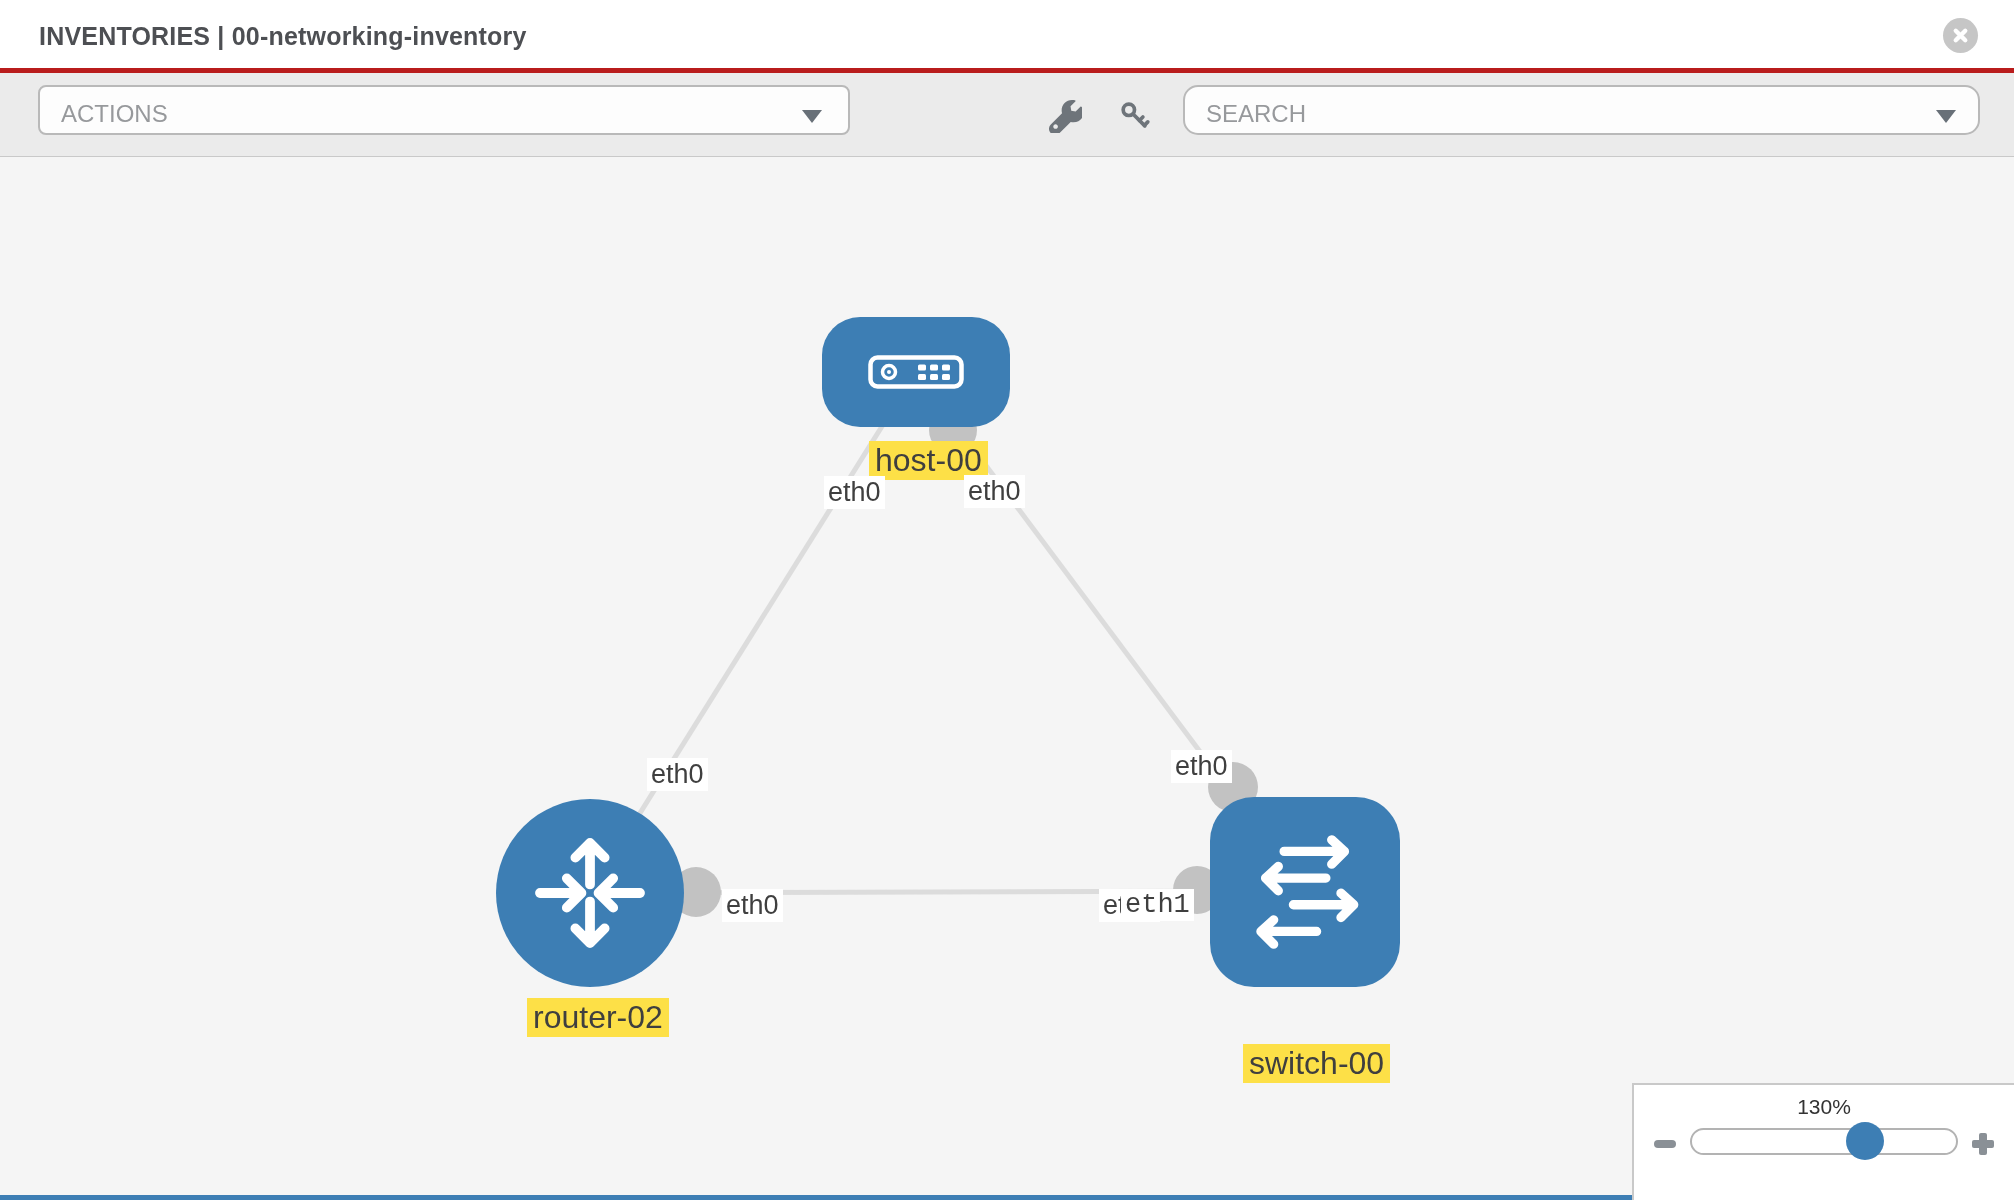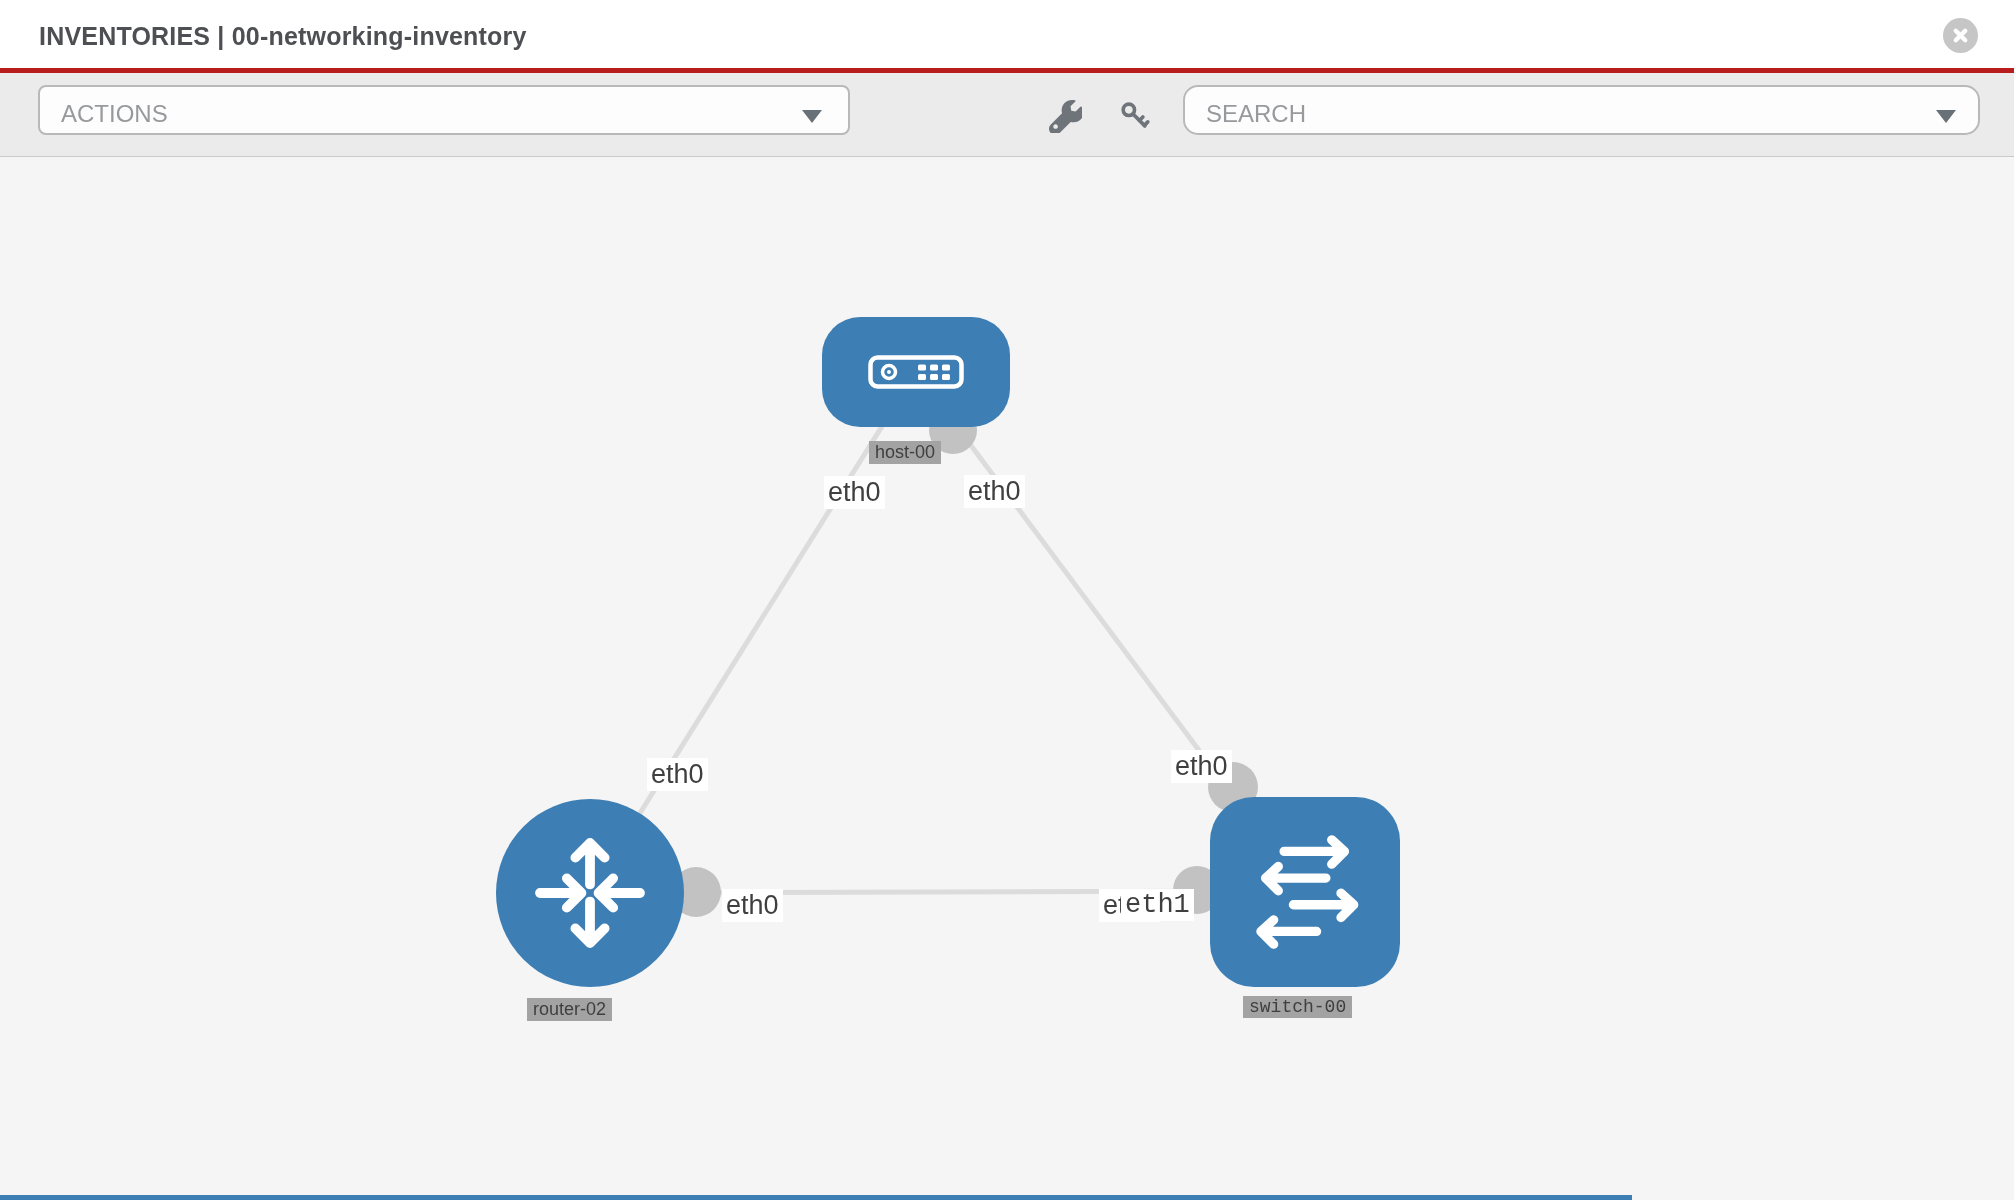--- a/index.html
+++ b/index.html
@@ -38,25 +38,25 @@
   .links-layer { position:absolute; left:0; top:0; z-index:1; }
   .link { stroke:var(--link-gray,#dcdcdc); stroke-width:5; }
   .connector { fill:var(--connector-gray,#c2c2c2); }
 
   .node { position:absolute; background:var(--accent-blue,#3d7eb4); z-index:2;
           display:flex; align-items:center; justify-content:center; cursor:pointer; }
   #node-host   { left:822px; top:160px; width:188px; height:110px; border-radius:38px; }
   #node-router { left:496px; top:642px; width:188px; height:188px; border-radius:50%; }
   #node-switch { left:1210px; top:640px; width:190px; height:190px; border-radius:44px; }
 
-  .node-label { position:absolute; background:#a3a3a3; color:#3f3f3f; font-size:18px;
+  .node-label { position:absolute; background:#fde047; color:#3f3f3f; font-size:32px;
                 padding:1px 6px; z-index:3; white-space:nowrap; }
   #label-host   { left:869px; top:284px; }
   #label-router { left:527px; top:841px; }
-  #label-switch { left:1243px; top:839px;font-family:Liberation Mono, monospace; }
+  #label-switch { left:1243px; top:887px; }
 
   .if-label { position:absolute; background:#fff; color:#3f3f3f; font-size:27px;
               padding:1px 4px; z-index:3; white-space:nowrap;margin-top:20px; }
   #if-host-left       { left:824px;  top:299px; }
   #if-host-right      { left:964px;  top:298px; }
   #if-r2h-mid         { left:647px;  top:581px; }
   #if-s2h-mid         { left:1171px; top:573px; }
   #if-mid-left        { left:722px;  top:712px; }
   #if-mid-right-under { left:1099px; top:712px; }
   #if-mid-right-top   { left:1121px; top:712px; z-index:4;font-family:Liberation Mono, monospace; }
@@ -183,14 +183,26 @@
   <div class="if-label" id="if-host-left">eth0</div>
   <div class="if-label" id="if-host-right">eth0</div>
   <div class="if-label" id="if-r2h-mid">eth0</div>
   <div class="if-label" id="if-s2h-mid">eth0</div>
   <div class="if-label" id="if-mid-left">eth0</div>
   <div class="if-label" id="if-mid-right-under">eth0</div>
   <div class="if-label" id="if-mid-right-top">eth1</div>
 
   <div class="bottom-bar"></div>
 
+  <div class="zoom-panel">
+    <div class="zoom-level">130%</div>
+    <div class="zoom-minus">
+      <span class="minus-glyph"></span>
+    </div>
+    <div class="zoom-track">
+      <div class="zoom-handle"></div>
+    </div>
+    <div class="zoom-plus">
+      <span class="plus-glyph"></span>
+    </div>
+  </div>
 
 </div>
 
 </body></html>

